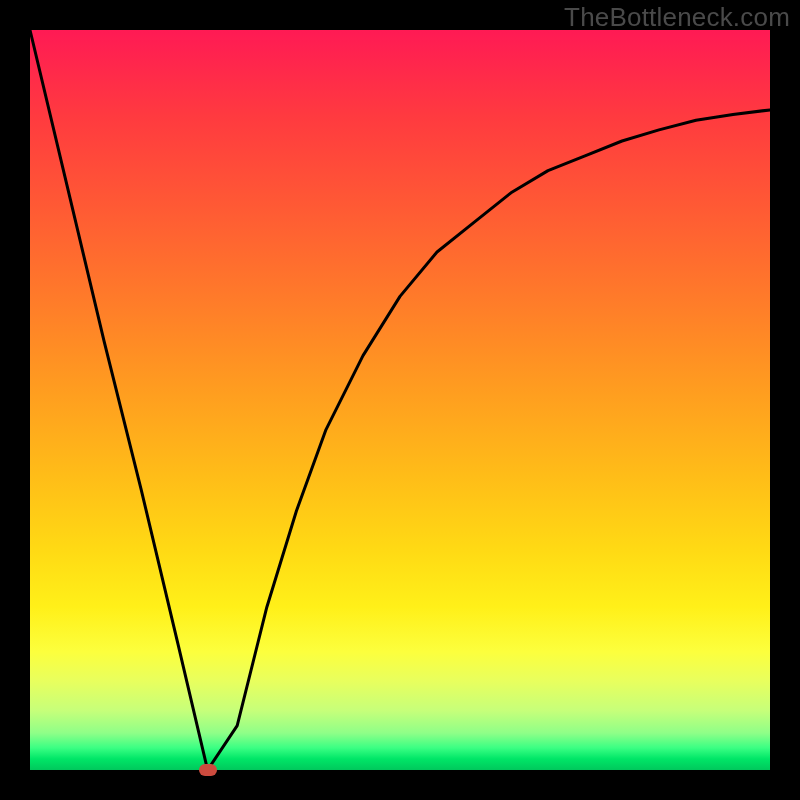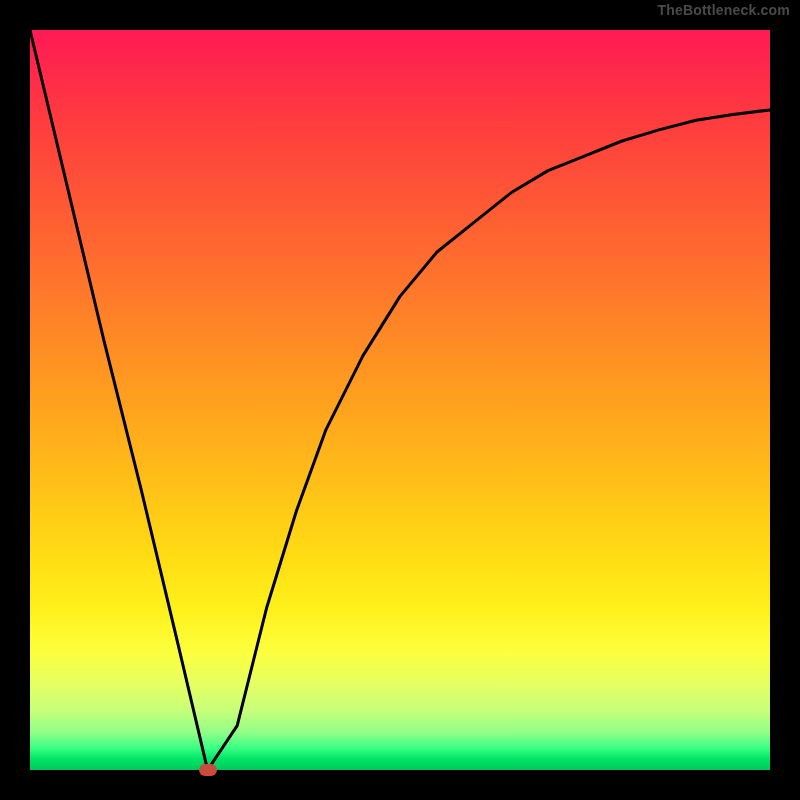--- a/index.html
+++ b/index.html
@@ -15,22 +15,22 @@
     position: relative;
     width: 800px;
     height: 800px;
     background: #000;
   }
   .watermark {
     position: absolute;
     top: 2px;
     right: 10px;
     color: #4a4a4a;
-    font-size: 14px;
-    font-weight: 700;
+    font-size: 26px;
+    font-weight: 400;
     letter-spacing: 0.2px;
     user-select: none;
   }
   .plot {
     position: absolute;
     left: 30px;
     top: 30px;
     width: 740px;
     height: 740px;
     background: linear-gradient(

